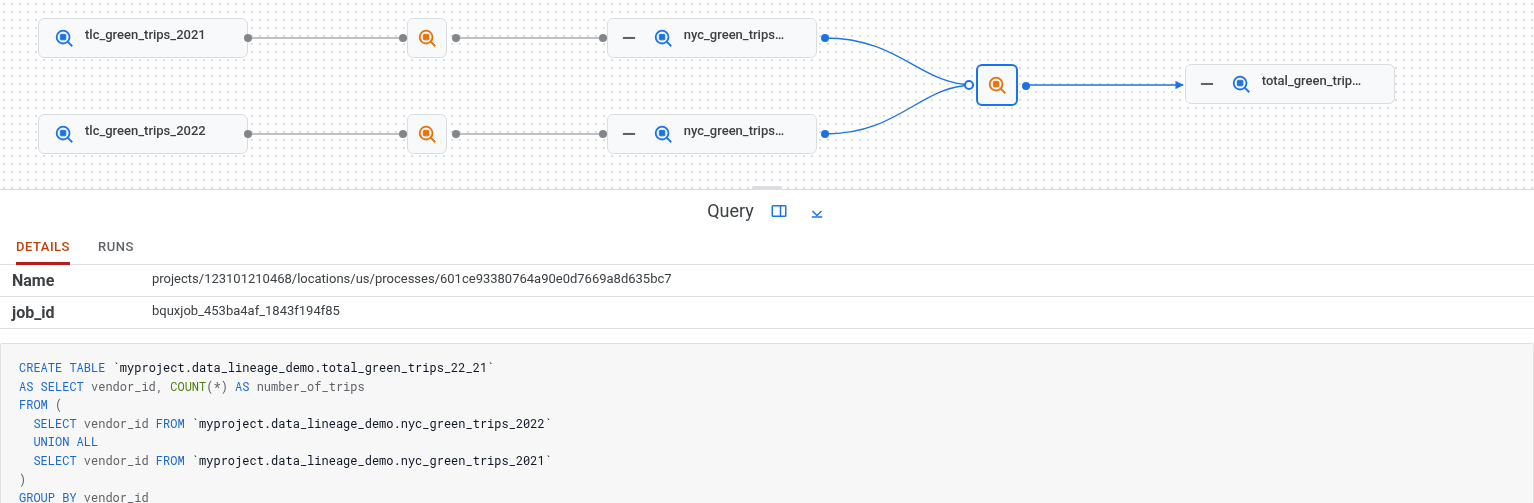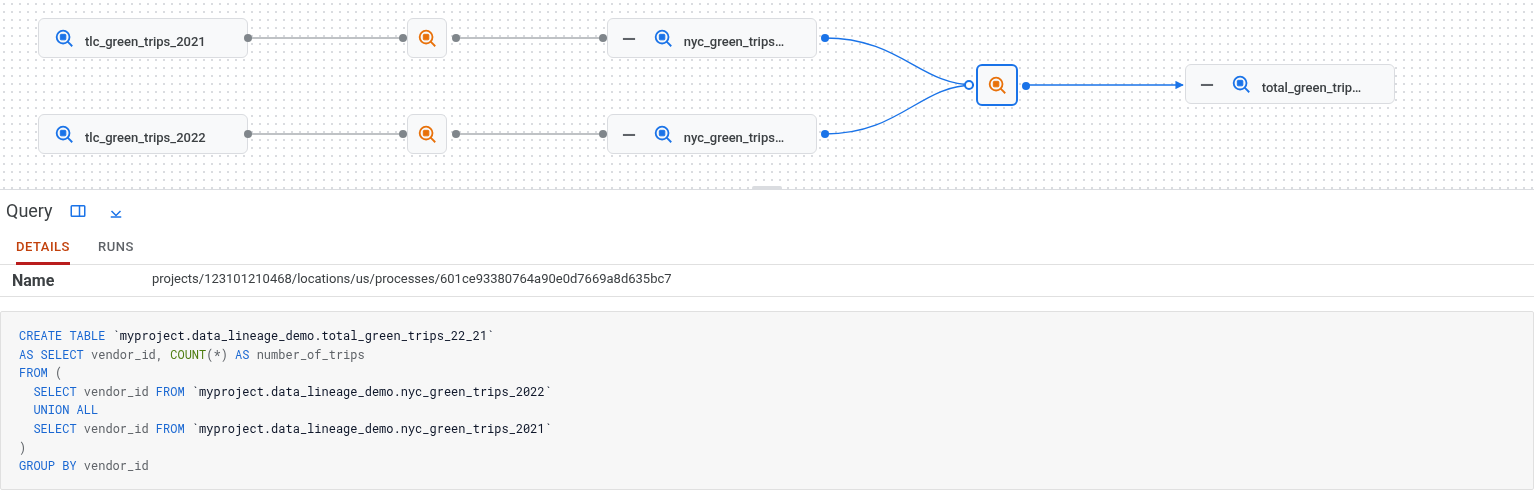--- a/index.html
+++ b/index.html
@@ -14,21 +14,21 @@
   background-image: radial-gradient(circle, #dadce0 1px, transparent 1px);
   background-size: 8px 8px;
   border-bottom: 1px solid #dadce0;
   overflow: hidden;
 }
 svg.edges { position: absolute; top: 0; left: 0; width: 1534px; height: 190px; pointer-events: none; }
 
 .node {
   position: absolute;
   display: flex;
-  align-items: flex-end;
+  align-items: flex-start;
   gap: 10px;
   padding: 8px 14px;
   background: #f8f9fa;
   border: 1px solid #dadce0;
   border-radius: 6px;
   font-size: 13px;
   font-weight: 500;
   color: #3c4043;
   white-space: nowrap;
   min-height: 40px;
@@ -46,21 +46,21 @@
 
 .port { position:absolute; width:8px; height:8px; border-radius:50%; }
 .port.gray { background:#80868b; }
 .port.blue { background:#1a73e8; }
 .port.blue-ring { border:2px solid #1a73e8; background:#fff; width:10px; height:10px; }
 
 .dragbar { position:absolute; bottom:-1px; left:50%; transform:translateX(-50%); width:30px; height:4px; background:#dadce0; border-radius:2px; }
 
 
 .panel { position: relative; }
-.panel-header { display:flex; align-items:center; justify-content:flex-start; padding: 10px 6px; gap: 15px; }
+.panel-header { display:flex; align-items:center; justify-content:center; padding: 10px 6px; gap: 15px; }
 .panel-title { font-size: 18px; color:#3c4043; }
 .panel-actions { display:flex; gap:18px; align-items:center; }
 .ic { width:20px; height:20px; color:#1a73e8; display:inline-flex; align-items:center; justify-content:center; }
 .ic svg { width:18px; height:18px; }
 
 .tabs { display:flex; gap:28px; padding: 0 16px; border-bottom: 1px solid #e0e0e0; }
 .tab { padding:8px 0; font-size:13px; font-weight:500; color:#5f6368; letter-spacing:.5px; cursor:pointer; }
 .tab.active { color:#c2410c; border-bottom: 3px solid #b91c1c; margin-bottom:-1px; }
 
 .meta-table { width:100%; }
@@ -229,20 +229,24 @@
   <div class="tabs">
     <div class="tab active">DETAILS</div>
     <div class="tab">RUNS</div>
   </div>
 
   <div class="meta-table">
     <div class="meta-row">
       <div class="meta-key">Name</div>
       <div class="meta-val">projects/123101210468/locations/us/processes/601ce93380764a90e0d7669a8d635bc7</div>
     </div>
+    <div class="meta-row">
+      <div class="meta-key">job_id</div>
+      <div class="meta-val">bquxjob_453ba4af_1843f194f85</div>
+    </div>
   </div>
 
   <div class="sql"><span class="kw">CREATE TABLE</span> <span class="str">`myproject.data_lineage_demo.total_green_trips_22_21`</span>
 <span class="kw">AS SELECT</span><span> vendor_id, </span><span class="fn">COUNT</span><span>(*) </span><span class="kw">AS</span><span> number_of_trips</span>
 <span class="kw">FROM</span><span> (</span>
 <span>  </span><span class="kw">SELECT</span><span> vendor_id </span><span class="kw">FROM</span><span class="str"> `myproject.data_lineage_demo.nyc_green_trips_2022`</span>
 <span>  </span><span class="kw">UNION ALL</span>
 <span>  </span><span class="kw">SELECT</span><span> vendor_id </span><span class="kw">FROM</span><span class="str"> `myproject.data_lineage_demo.nyc_green_trips_2021`</span>
 <span>)</span>
 <span class="kw">GROUP BY</span><span> vendor_id</span></div>

